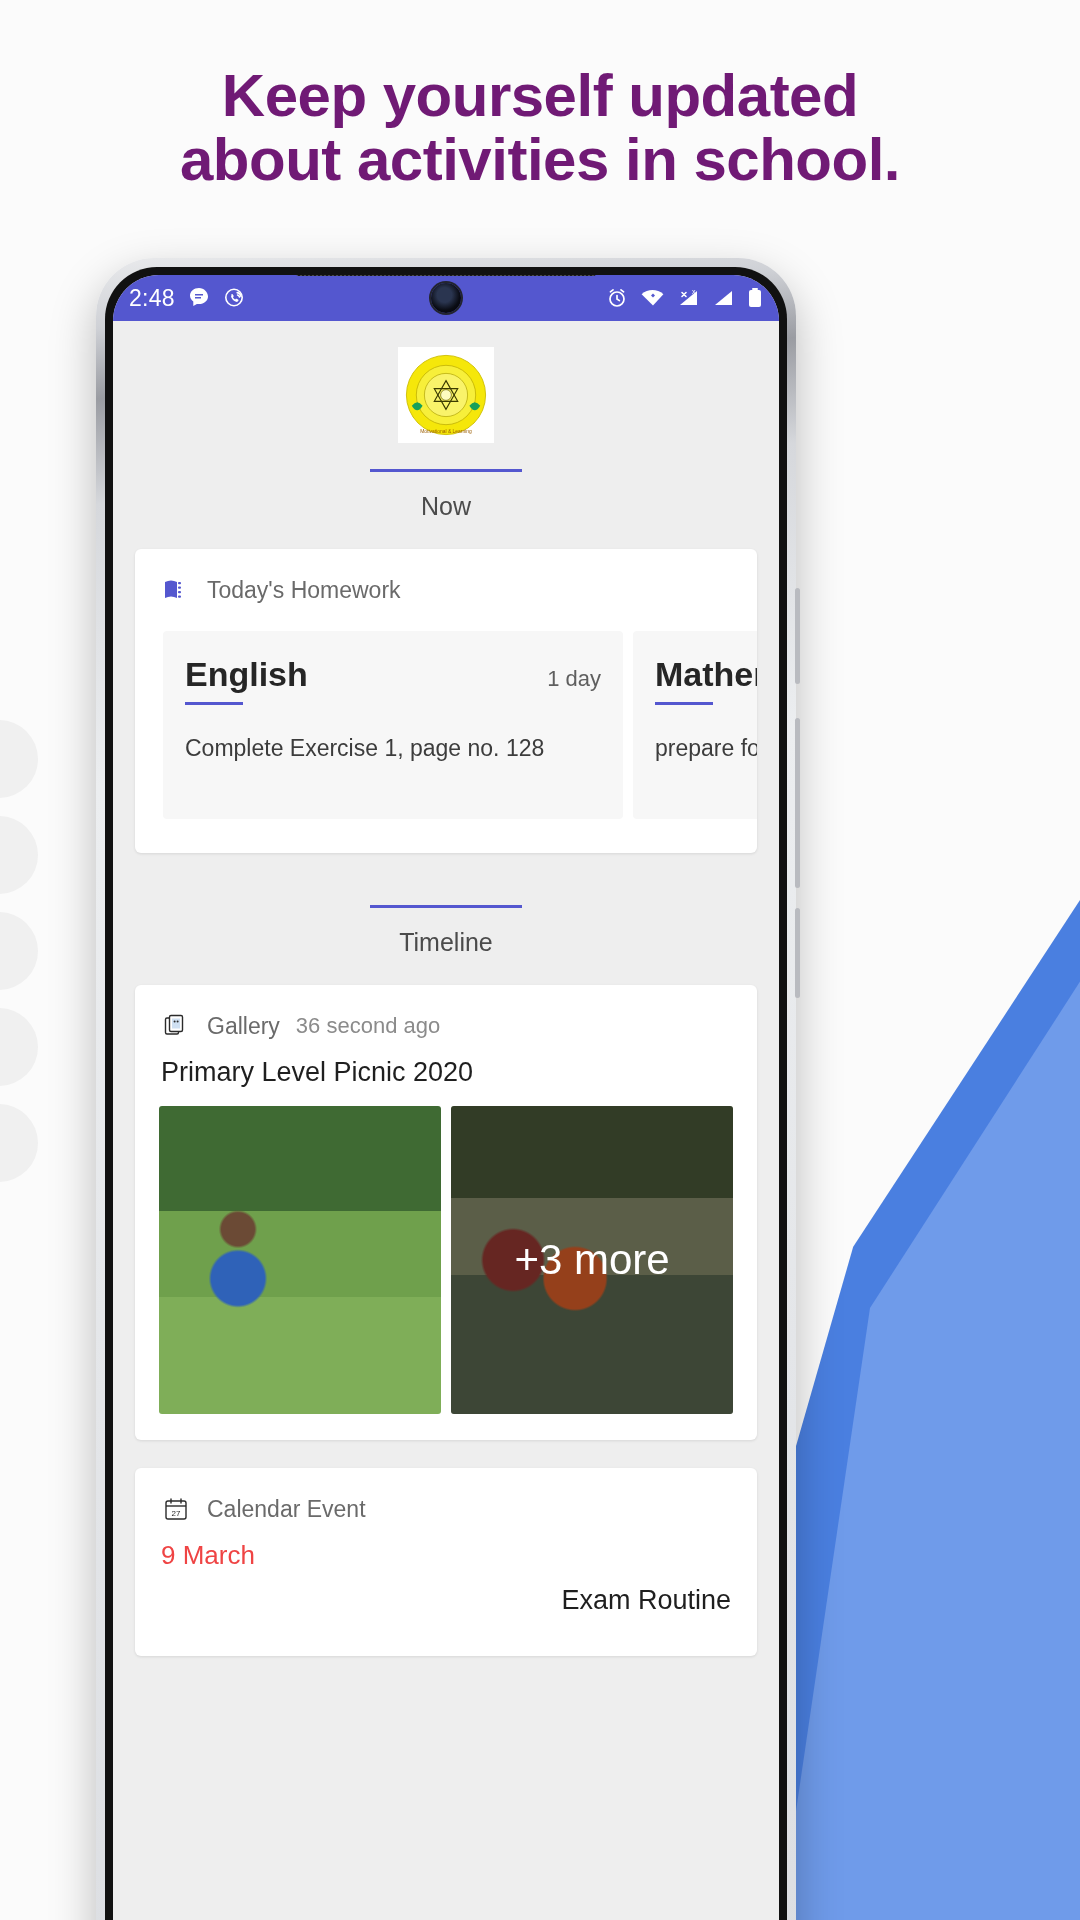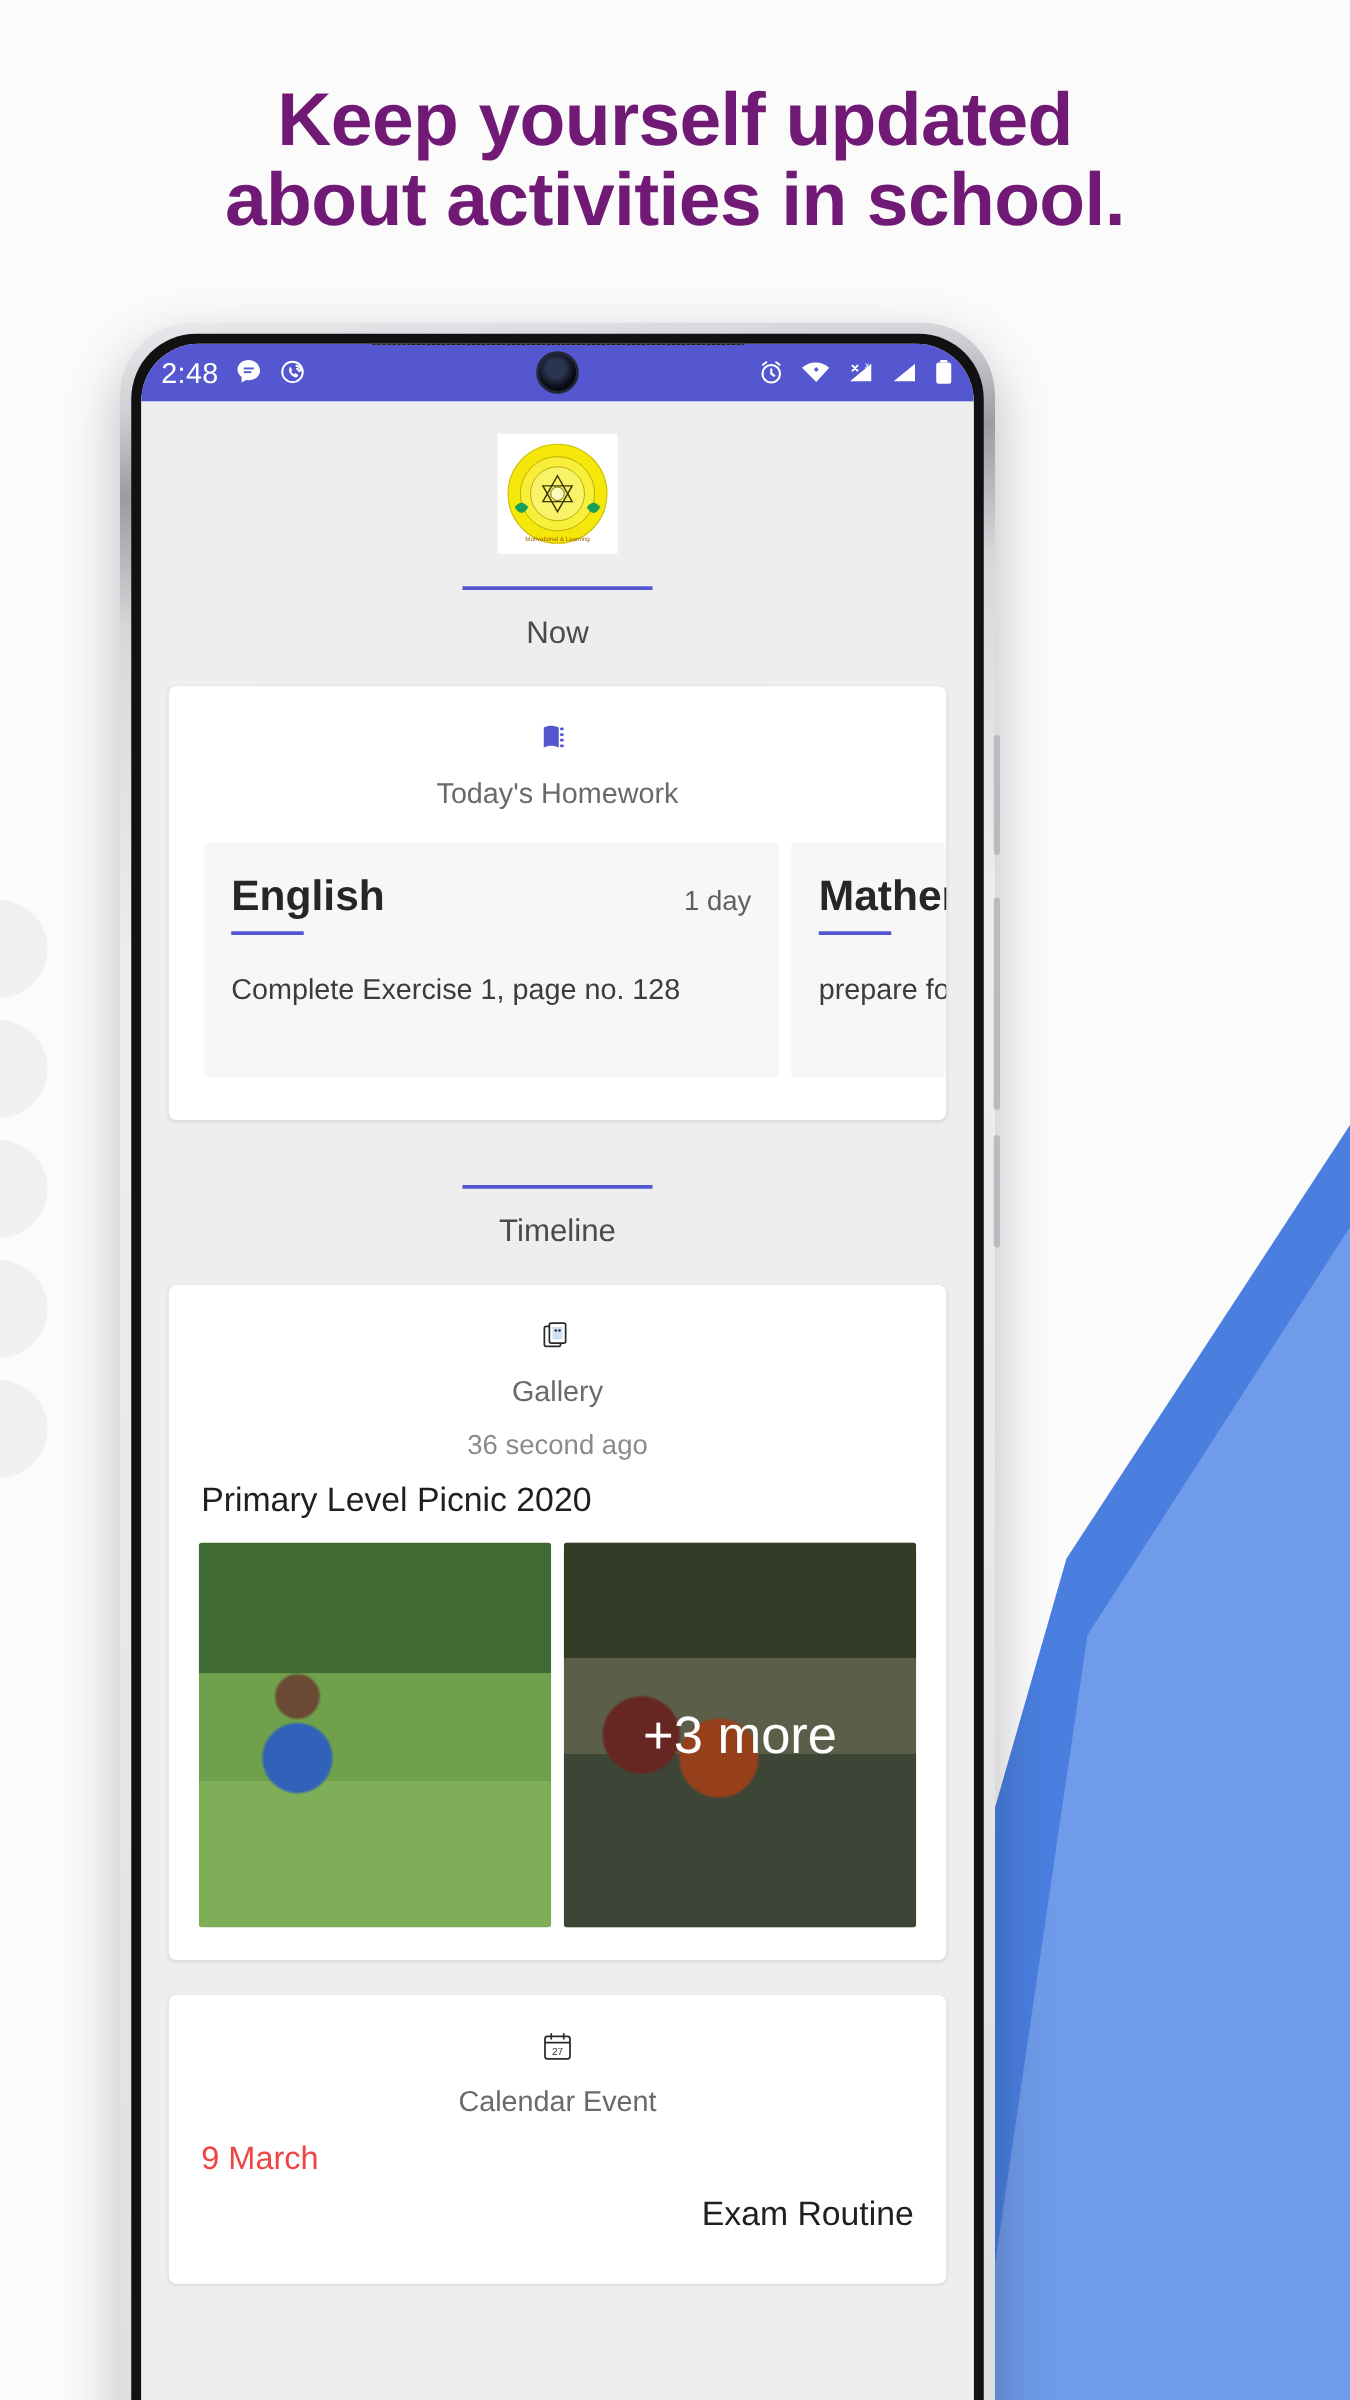--- a/index.html
+++ b/index.html
@@ -95,21 +95,21 @@
 
   .tabbar { margin-top: 26px; display: flex; flex-direction: column; align-items: center; }
   .tab-underline { width: 152px; height: 3px; background: #5457cf; }
   .tab-label { margin-top: 20px; font-size: 25px; color: #4b4b4b; }
 
   .card {
     margin: 28px 22px 0 22px; background: #fff; border-radius: 6px;
     box-shadow: 0 1px 3px rgba(0,0,0,0.10);
   }
 
-  .card-head { display: flex; align-items: center; gap: 16px; padding: 26px 26px 0 26px; flex-direction: column; }
+  .card-head { display: flex; align-items: center; gap: 16px; padding: 26px 26px 0 26px; }
   .card-head .ico { width: 30px; height: 30px; display: flex; align-items: center; justify-content: center; }
   .card-head .title { font-size: 23px; color: #6a6a6a; }
   .card-head .stamp { font-size: 22px; color: #8b8b8b; text-align: right; }
 
   .hw-scroller { display: flex; gap: 10px; padding: 26px 28px 34px 28px; overflow: hidden; }
   .hw-item {
     flex: 0 0 auto; width: 460px; background: #f7f7f7; border-radius: 4px;
     padding: 24px 22px 26px 22px; min-height: 188px;
   }
   .hw-item.second { width: 300px; }

